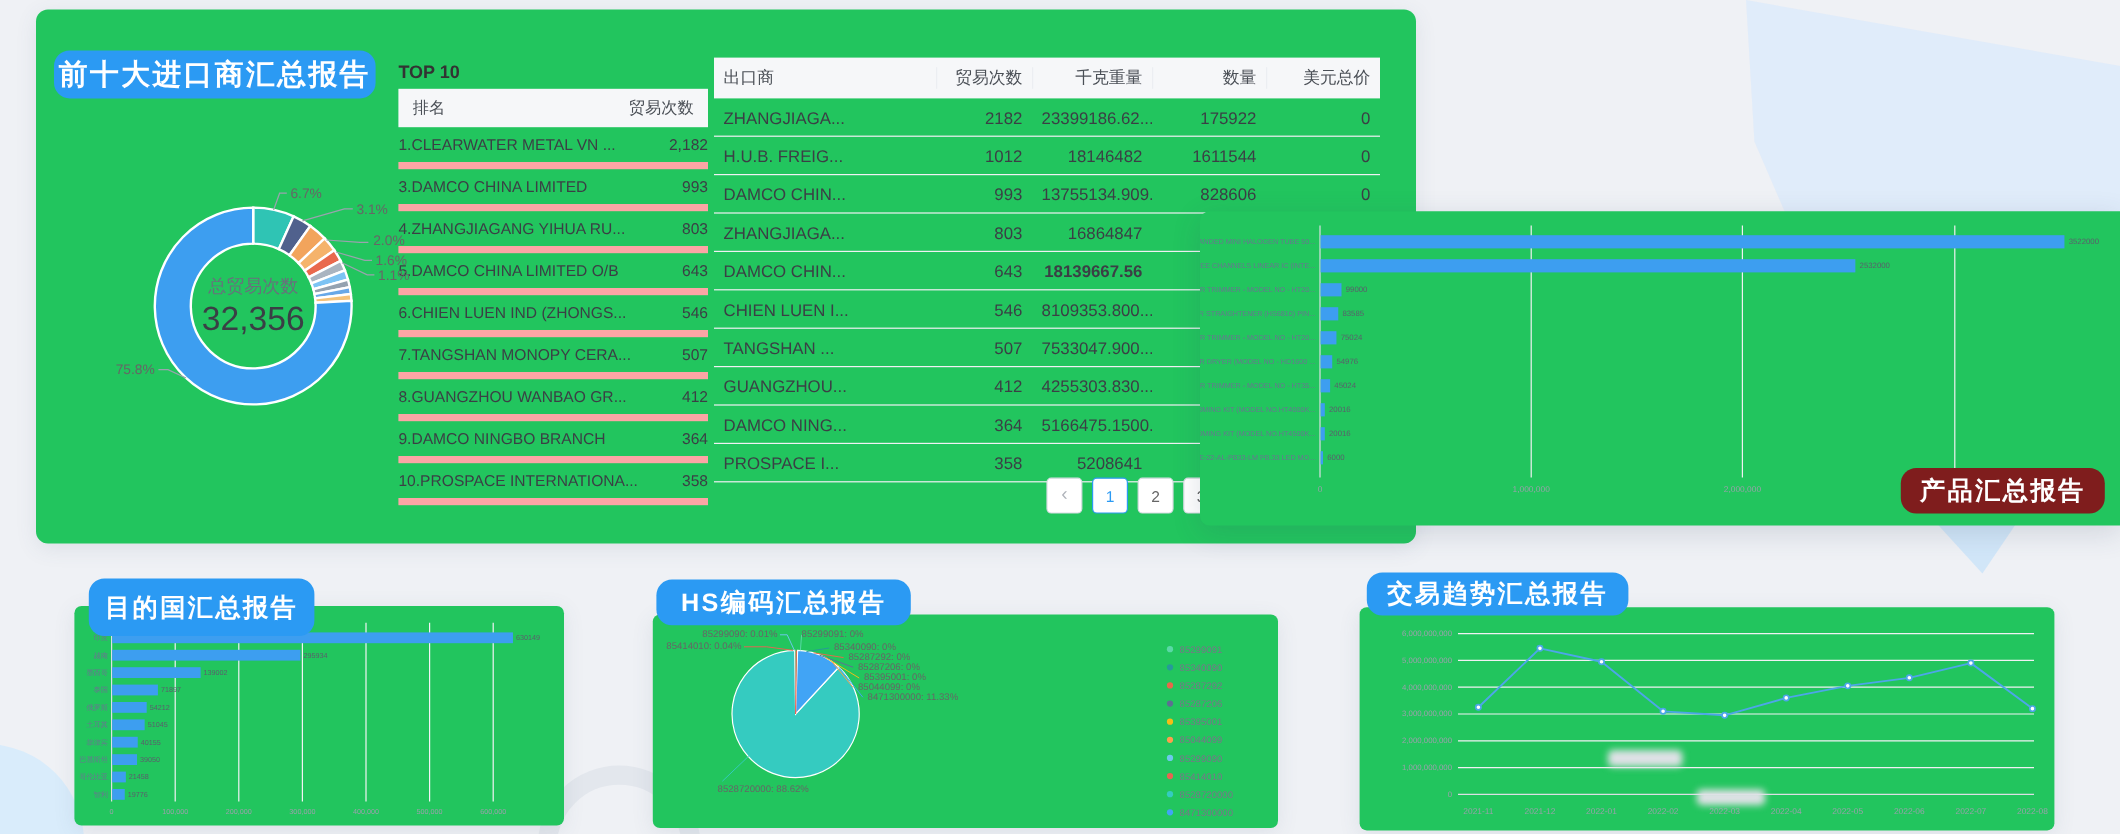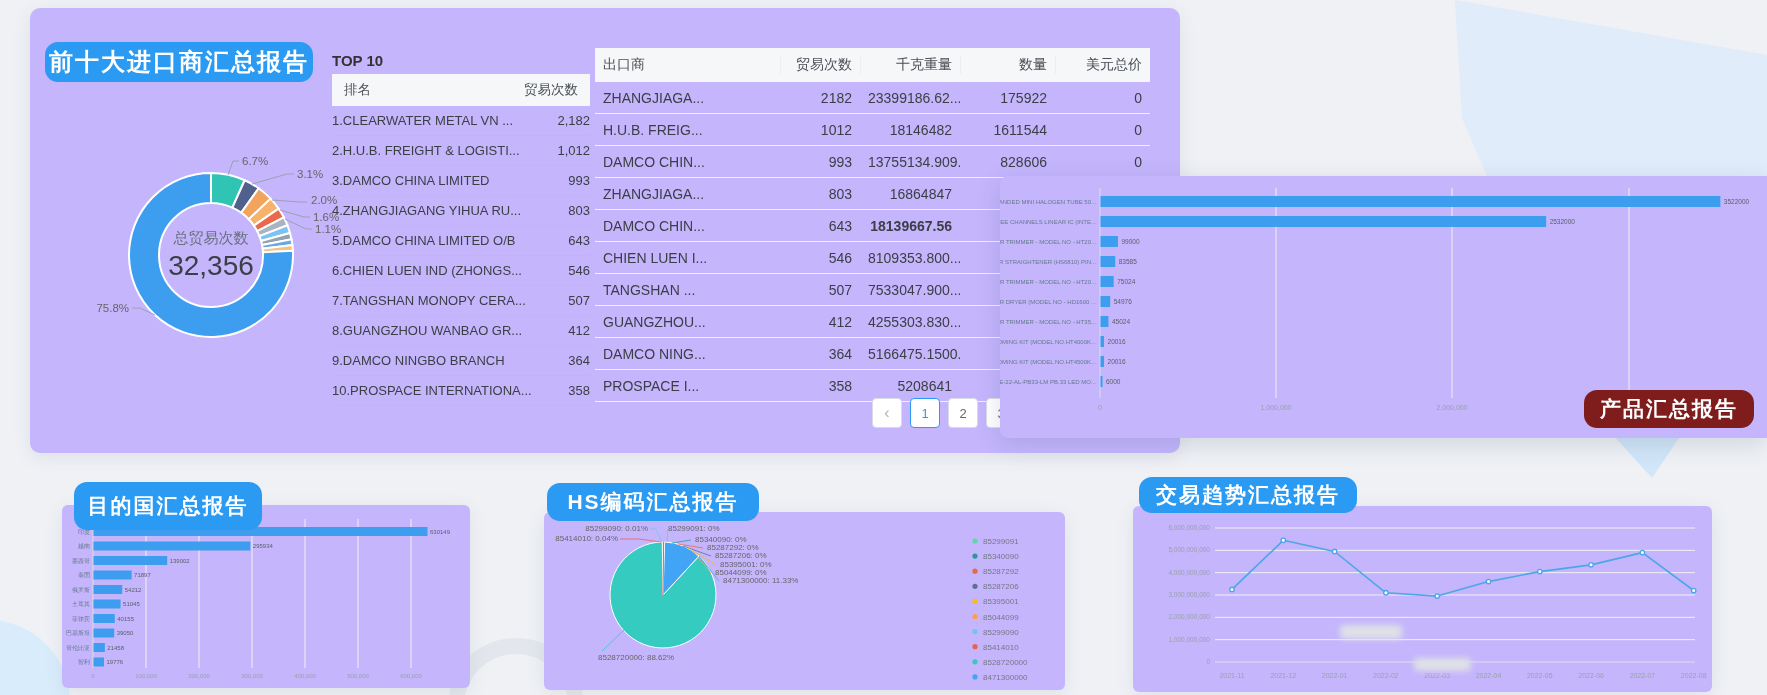--- a/index.html
+++ b/index.html
@@ -1,29 +1,29 @@
 <!DOCTYPE html>
 <html><head>
 <meta charset="utf-8">
 <style>
   html,body{margin:0;padding:0}
   body{width:1767px;height:695px;position:relative;overflow:hidden;background:#eff1f5;
        font-family:"Liberation Sans","DejaVu Sans",sans-serif;color:#3b3f45}
-  .panel{position:absolute;background:#c4b5fd;border-radius:10px;
+  .panel{position:absolute;background:#22c55e;border-radius:10px;
          box-shadow:0 4px 18px rgba(70,90,120,.10);z-index:1}
   .badge{position:absolute;background:#2b9af3;color:#fff;font-weight:bold;
          display:flex;align-items:center;justify-content:center;
          letter-spacing:2px;z-index:6;border-radius:13px;white-space:nowrap}
   .bgdecor{position:absolute;left:0;top:0;z-index:0}
   .abs{position:absolute}
   .t10title{position:absolute;font-size:15px;font-weight:bold;color:#333}
   .t10head{position:absolute;background:#f6f7f9;display:flex;align-items:center;
            justify-content:space-between;font-size:13.5px;color:#4a4f56;padding:0 12px;box-sizing:border-box}
   .t10row{height:29px;display:flex;align-items:center;justify-content:space-between;
-          border-bottom:1px solid #fca5a5;font-size:13px;color:#3b3f45}
+          border-bottom:6px solid #fca5a5;font-size:13px;color:#3b3f45}
   .exphead{display:flex;height:34px;background:#f6f7f9;align-items:center;
            font-size:14px;color:#4a4f56}
   .exphead .hc{box-sizing:border-box;padding:0 8px;text-align:right;border-left:1px solid #eceef2}
   .exphead .hc:first-child{text-align:left;border-left:none}
   .exprow{display:flex;height:31px;align-items:center;border-bottom:1px solid #f0f1f4;
           font-size:14px;color:#3b3f45}
   .exprow .c{box-sizing:border-box;padding:0 8px;text-align:right;overflow:hidden;white-space:nowrap}
   .exprow .c:first-child{text-align:left}
   .pager{position:absolute;display:flex;gap:8px;z-index:2}
   .pg{width:28px;height:28px;border:1px solid #d9dce3;border-radius:4px;background:#fff;
@@ -48,24 +48,20 @@
   <div class="t10title" style="left:302px;top:44px">TOP 10</div>
 
   <div class="t10head" style="left:302px;top:66px;width:258px;height:32px">
     <span>排名</span>
     <span>贸易次数</span>
   </div>
   <div class="abs" id="top10-rows" style="left:302px;top:98px;width:258px">
       <div class="t10row">
         <span>1.CLEARWATER METAL VN ...</span>
         <span>2,182</span>
-      </div>
-      <div class="t10row">
-        <span>2.H.U.B. FREIGHT &amp; LOGISTI...</span>
-        <span>1,012</span>
       </div>
       <div class="t10row">
         <span>3.DAMCO CHINA LIMITED</span>
         <span>993</span>
       </div>
       <div class="t10row">
         <span>4.ZHANGJIAGANG YIHUA RU...</span>
         <span>803</span>
       </div>
       <div class="t10row">

